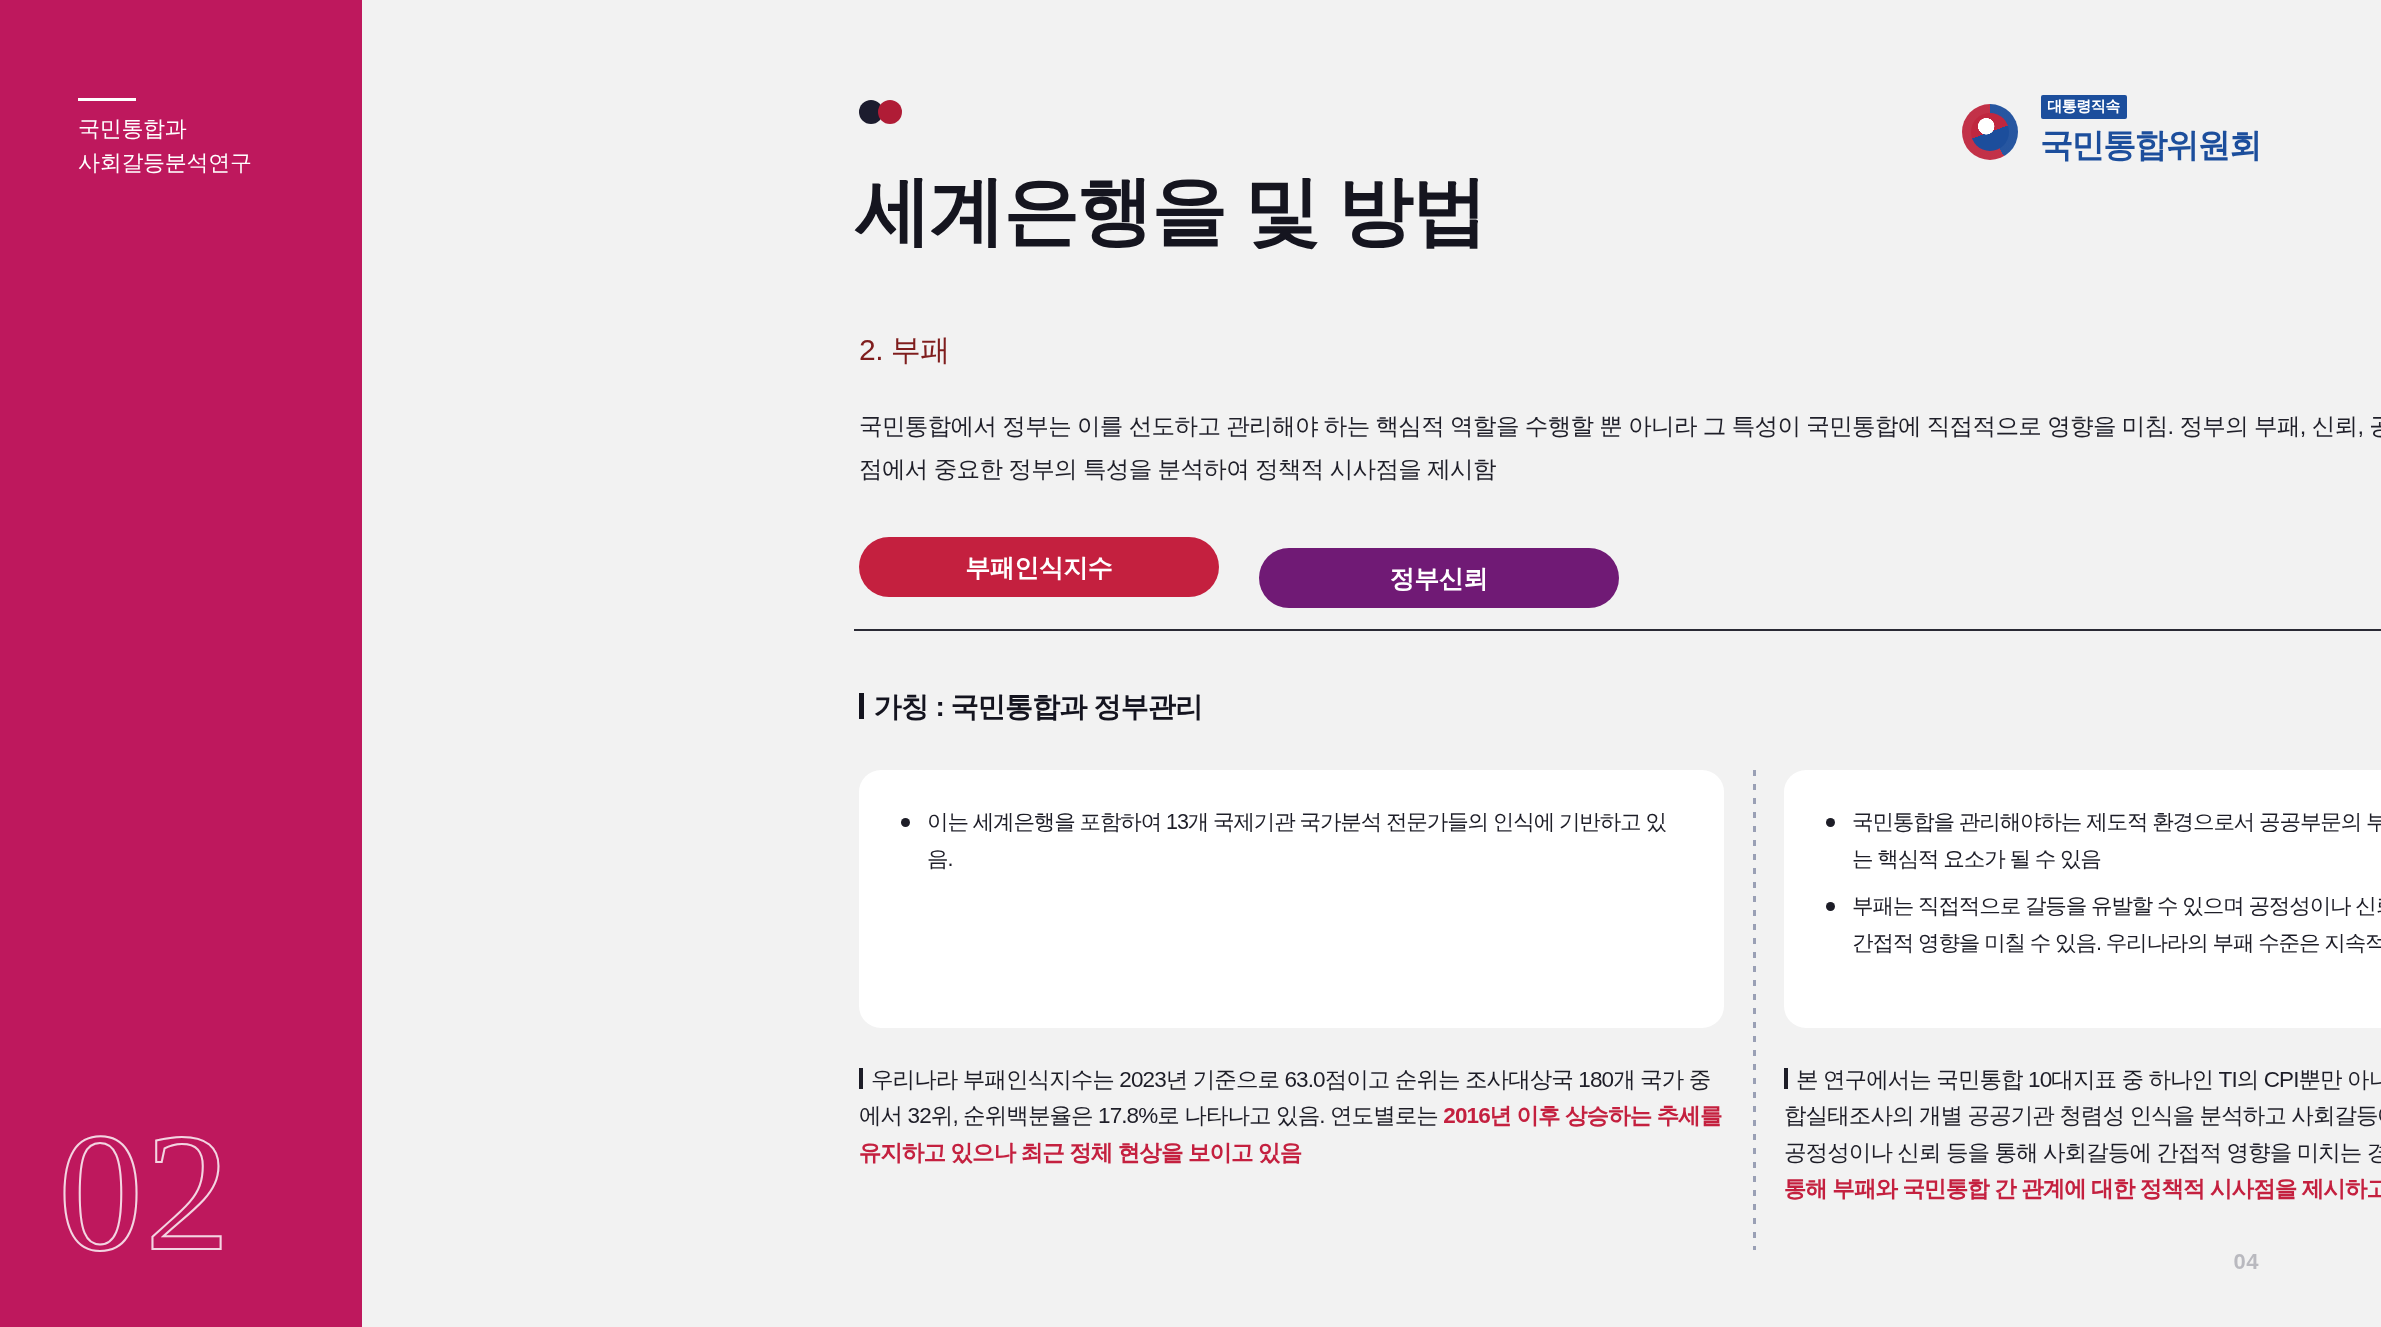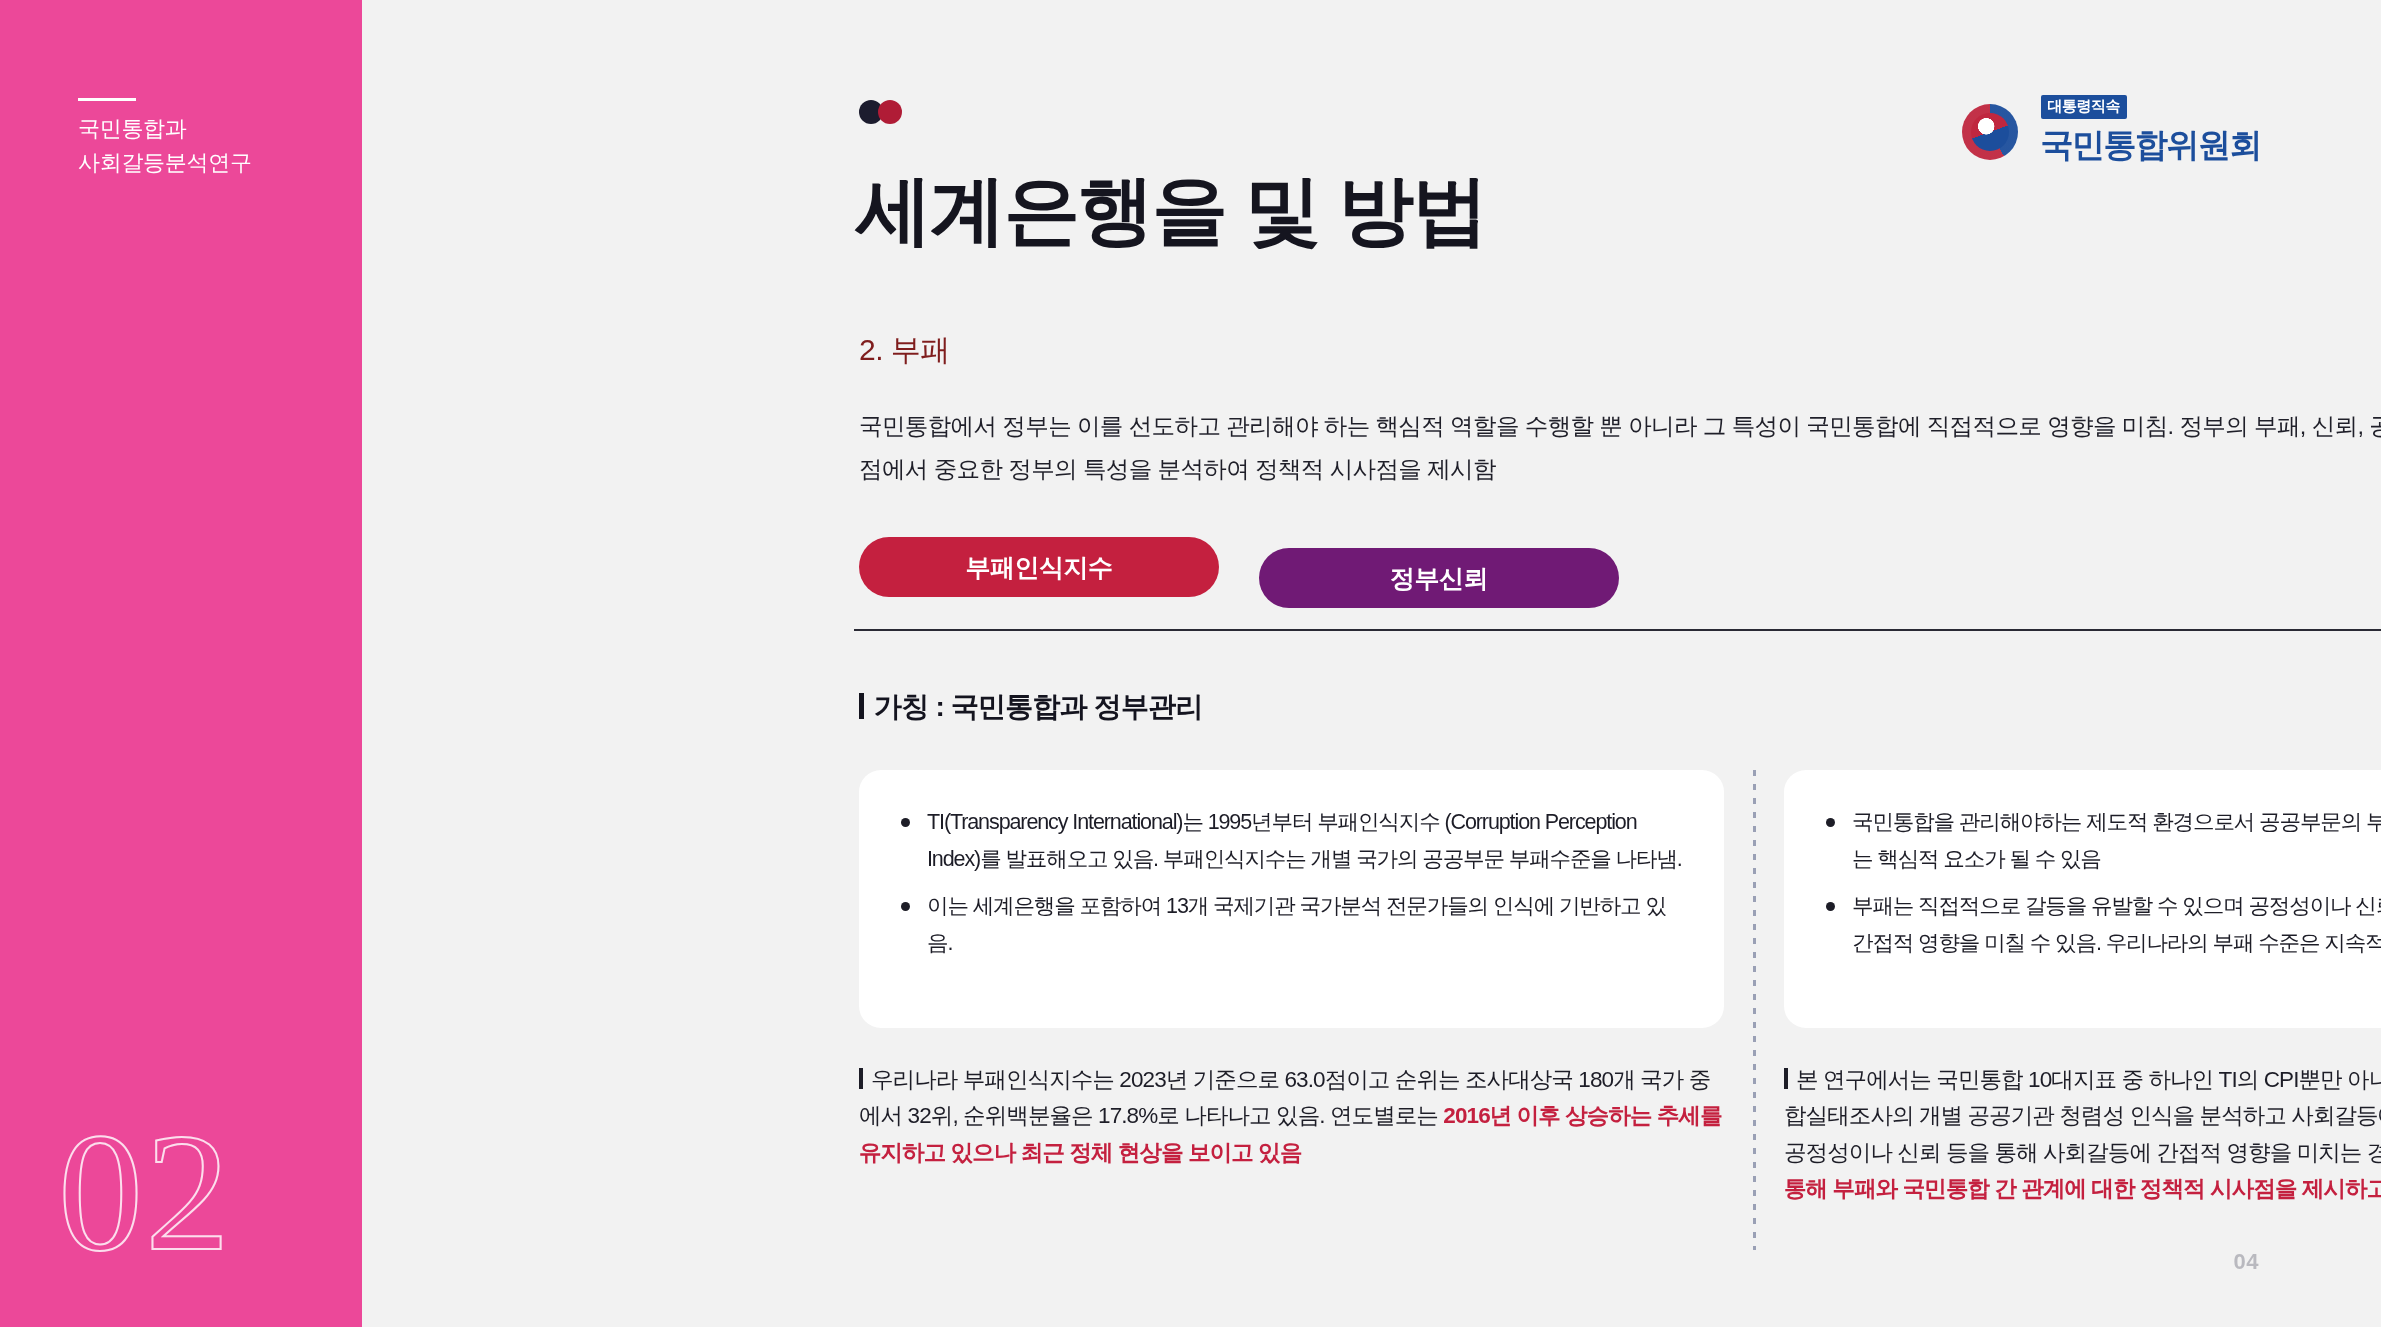--- a/index.html
+++ b/index.html
@@ -13,21 +13,21 @@
     position: relative;
     width: 2381px; height: 1327px;
     background: #f2f2f2;
     display: flex;
   }
 
   
   .sidebar {
     width: 362px;
     height: 100%;
-    background: #ec4899;
+    background: #be185d;
     position: relative;
     flex: 0 0 362px;
   }
   .sidebar-rule {
     position: absolute;
     left: 78px; top: 98px;
     width: 58px; height: 3px;
     background: #ffffff;
   }
   .sidebar-title {
@@ -310,21 +310,20 @@
       <span class="bar"></span><span>가칭 : 국민통합과 정부관리</span>
     </div>
 
     <div class="dotted-sep"></div>
 
     <div class="columns">
 
       <div class="col left">
         <div class="card">
           <ul>
-            <li>TI(Transparency International)는 1995년부터 부패인식지수 (Corruption Perception Index)를 발표해오고 있음. 부패인식지수는 개별 국가의 공공부문 부패수준을 나타냄.</li>
             <li>이는 세계은행을 포함하여 13개 국제기관 국가분석 전문가들의 인식에 기반하고 있음.</li>
           </ul>
         </div>
         <div class="note">
           <span class="bar"></span><span>우리나라 부패인식지수는 2023년 기준으로 63.0점이고 순위는 조사대상국 180개 국가 중에서 32위, 순위백분율은 17.8%로 나타나고 있음. 연도별로는 </span><span class="hl">2016년 이후 상승하는 추세를 유지하고 있으나 최근 정체 현상을 보이고 있음</span>
         </div>
       </div>
 
       <div class="col right">
         <div class="card">

